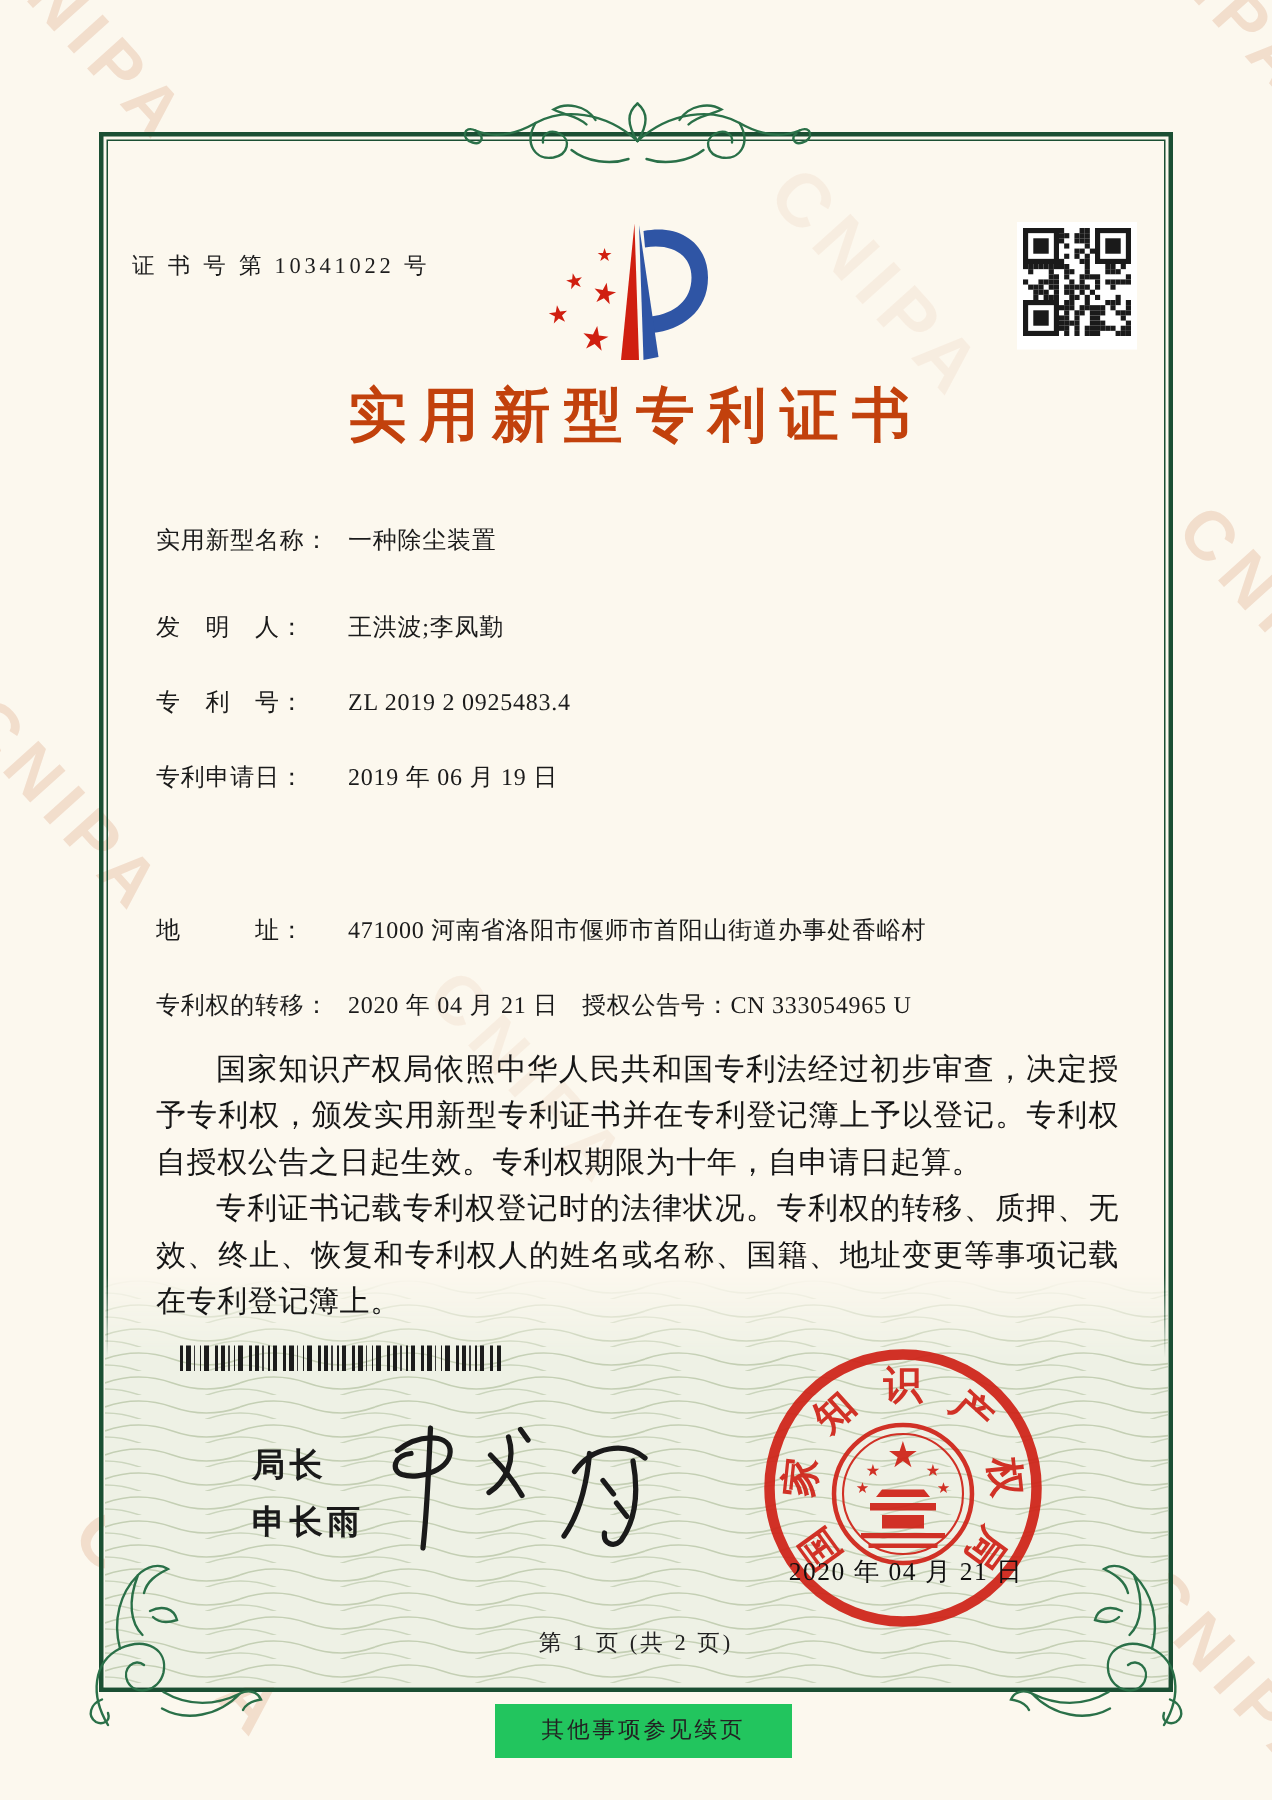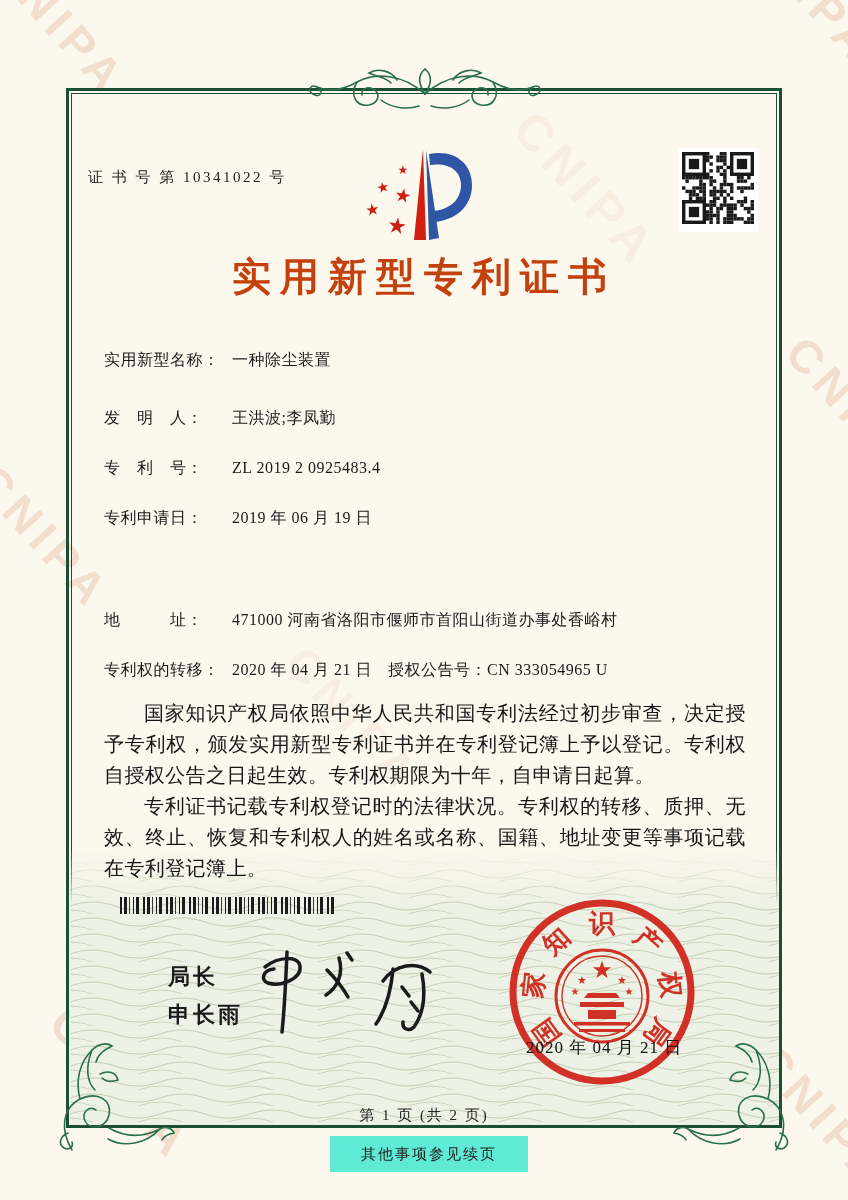--- a/index.html
+++ b/index.html
@@ -52,23 +52,23 @@
 
   .signer{position:absolute;left:120px;font-size:22px;font-weight:600;letter-spacing:3px;
           color:#1a1a1a;font-family:"Liberation Sans","DejaVu Sans",sans-serif;z-index:2;margin-left:48px;}
   .signature{position:absolute;left:235px;top:940px;z-index:2;}
 
   .seal{position:absolute;left:502px;top:892px;z-index:3;opacity:.93;}
   .seal-date{position:absolute;left:524px;top:1036px;width:160px;text-align:center;
              font-size:17px;color:#101010;letter-spacing:1px;z-index:4;white-space:nowrap;}
 
   .page-footer{position:absolute;left:66px;top:1086px;width:716px;text-align:center;
-               font-size:15px;letter-spacing:2px;color:#222;z-index:2;margin-top:20px;}
-
-  .note{position:absolute;left:330px;top:1136px;width:198px;height:36px;background:#5eead4;
+               font-size:15px;letter-spacing:2px;color:#222;z-index:2;}
+
+  .note{position:absolute;left:330px;top:1136px;width:198px;height:36px;background:#22c55e;
         text-align:center;line-height:36px;font-size:15px;letter-spacing:2px;color:#222;z-index:2;}
 </style>
 </head>
 <body>
 
 <div class="page">
 
   <span class="wm" style="left:-28px;top:-4px;">CNIPA</span>
   <span class="wm" style="left:722px;top:-36px;">CNIPA</span>
   <span class="wm faint" style="left:492px;top:160px;font-size:50px;">CNIPA</span>

